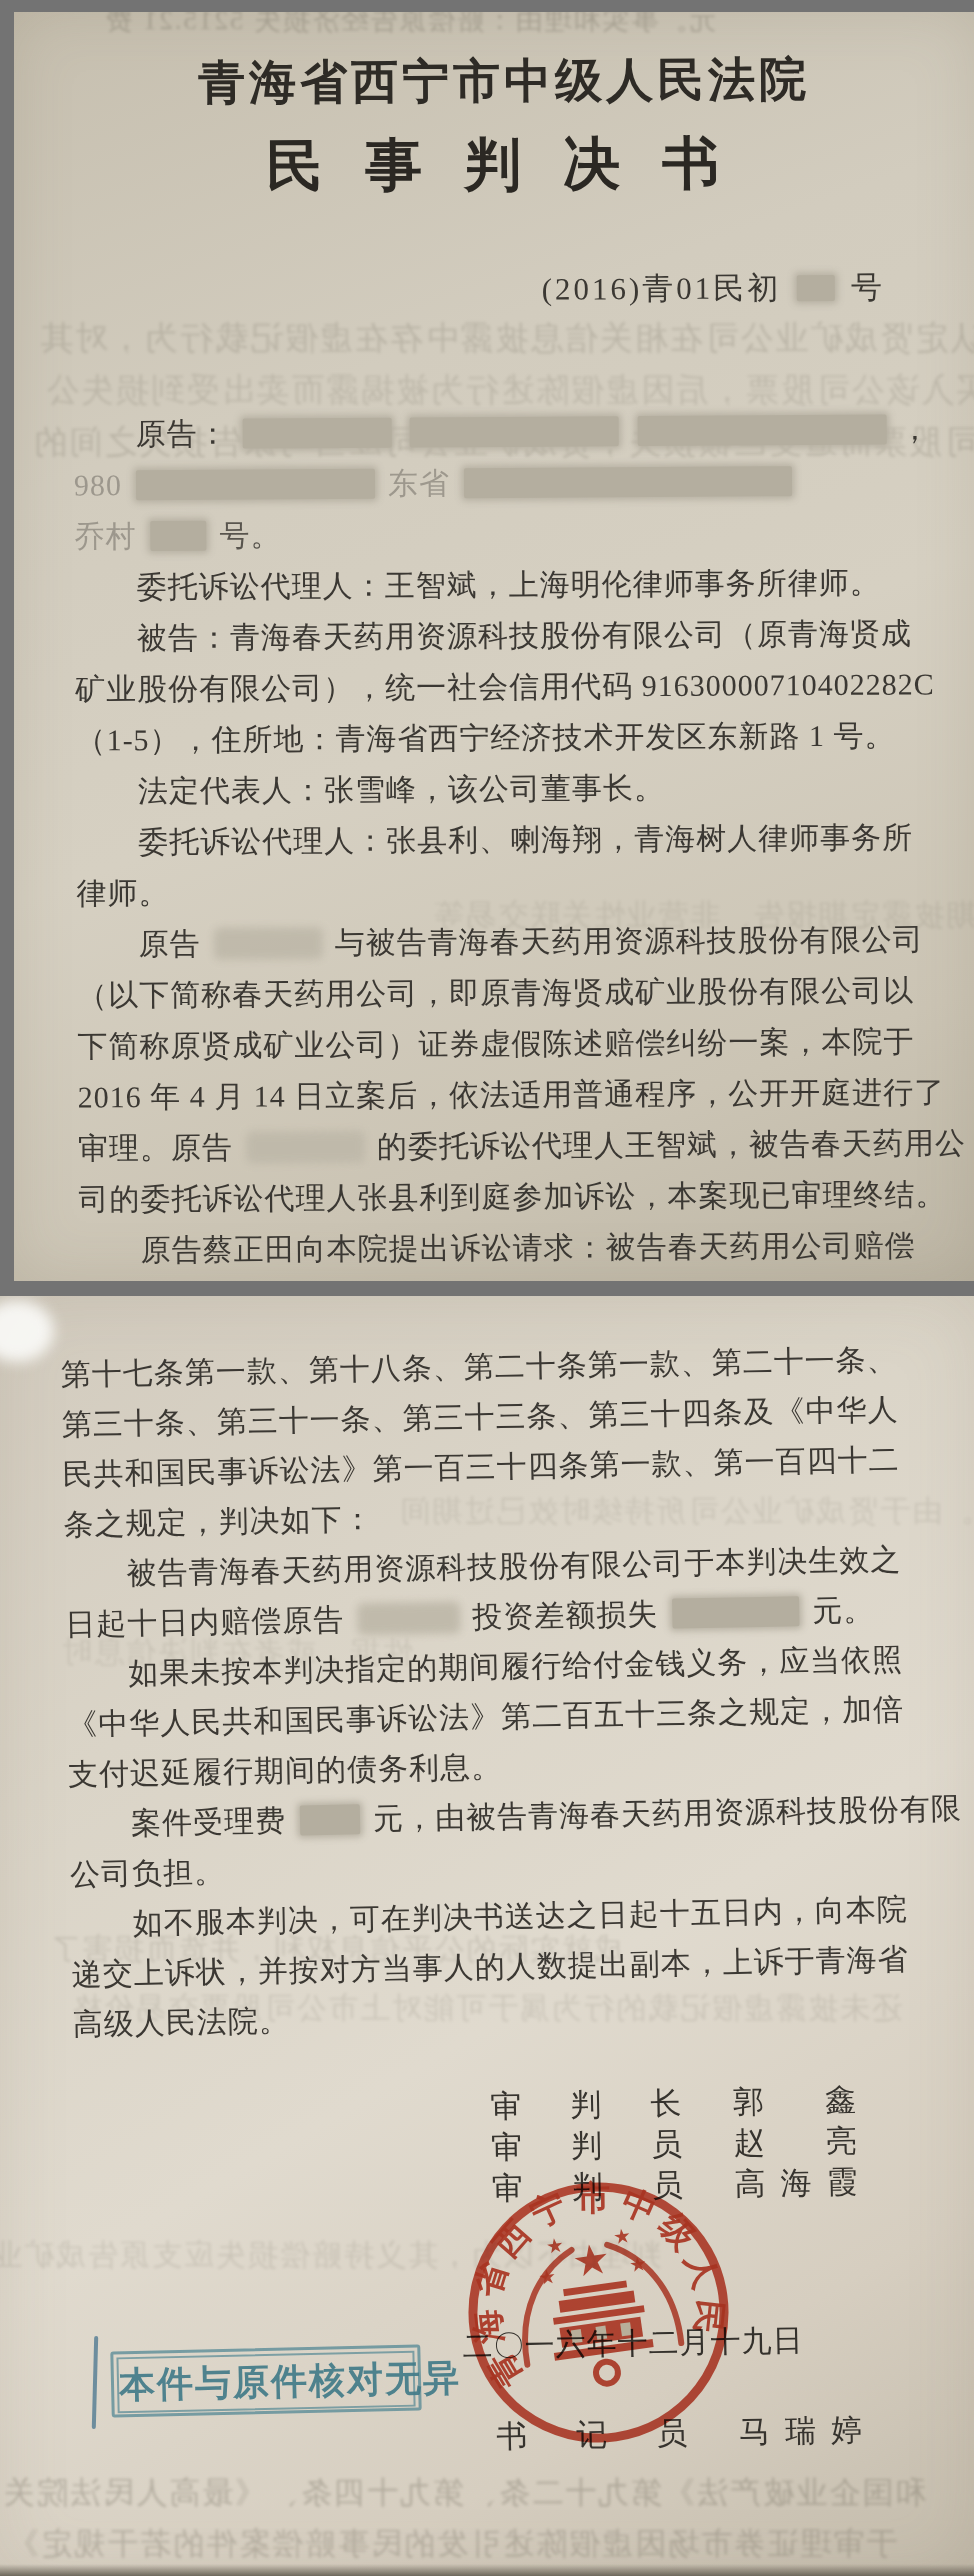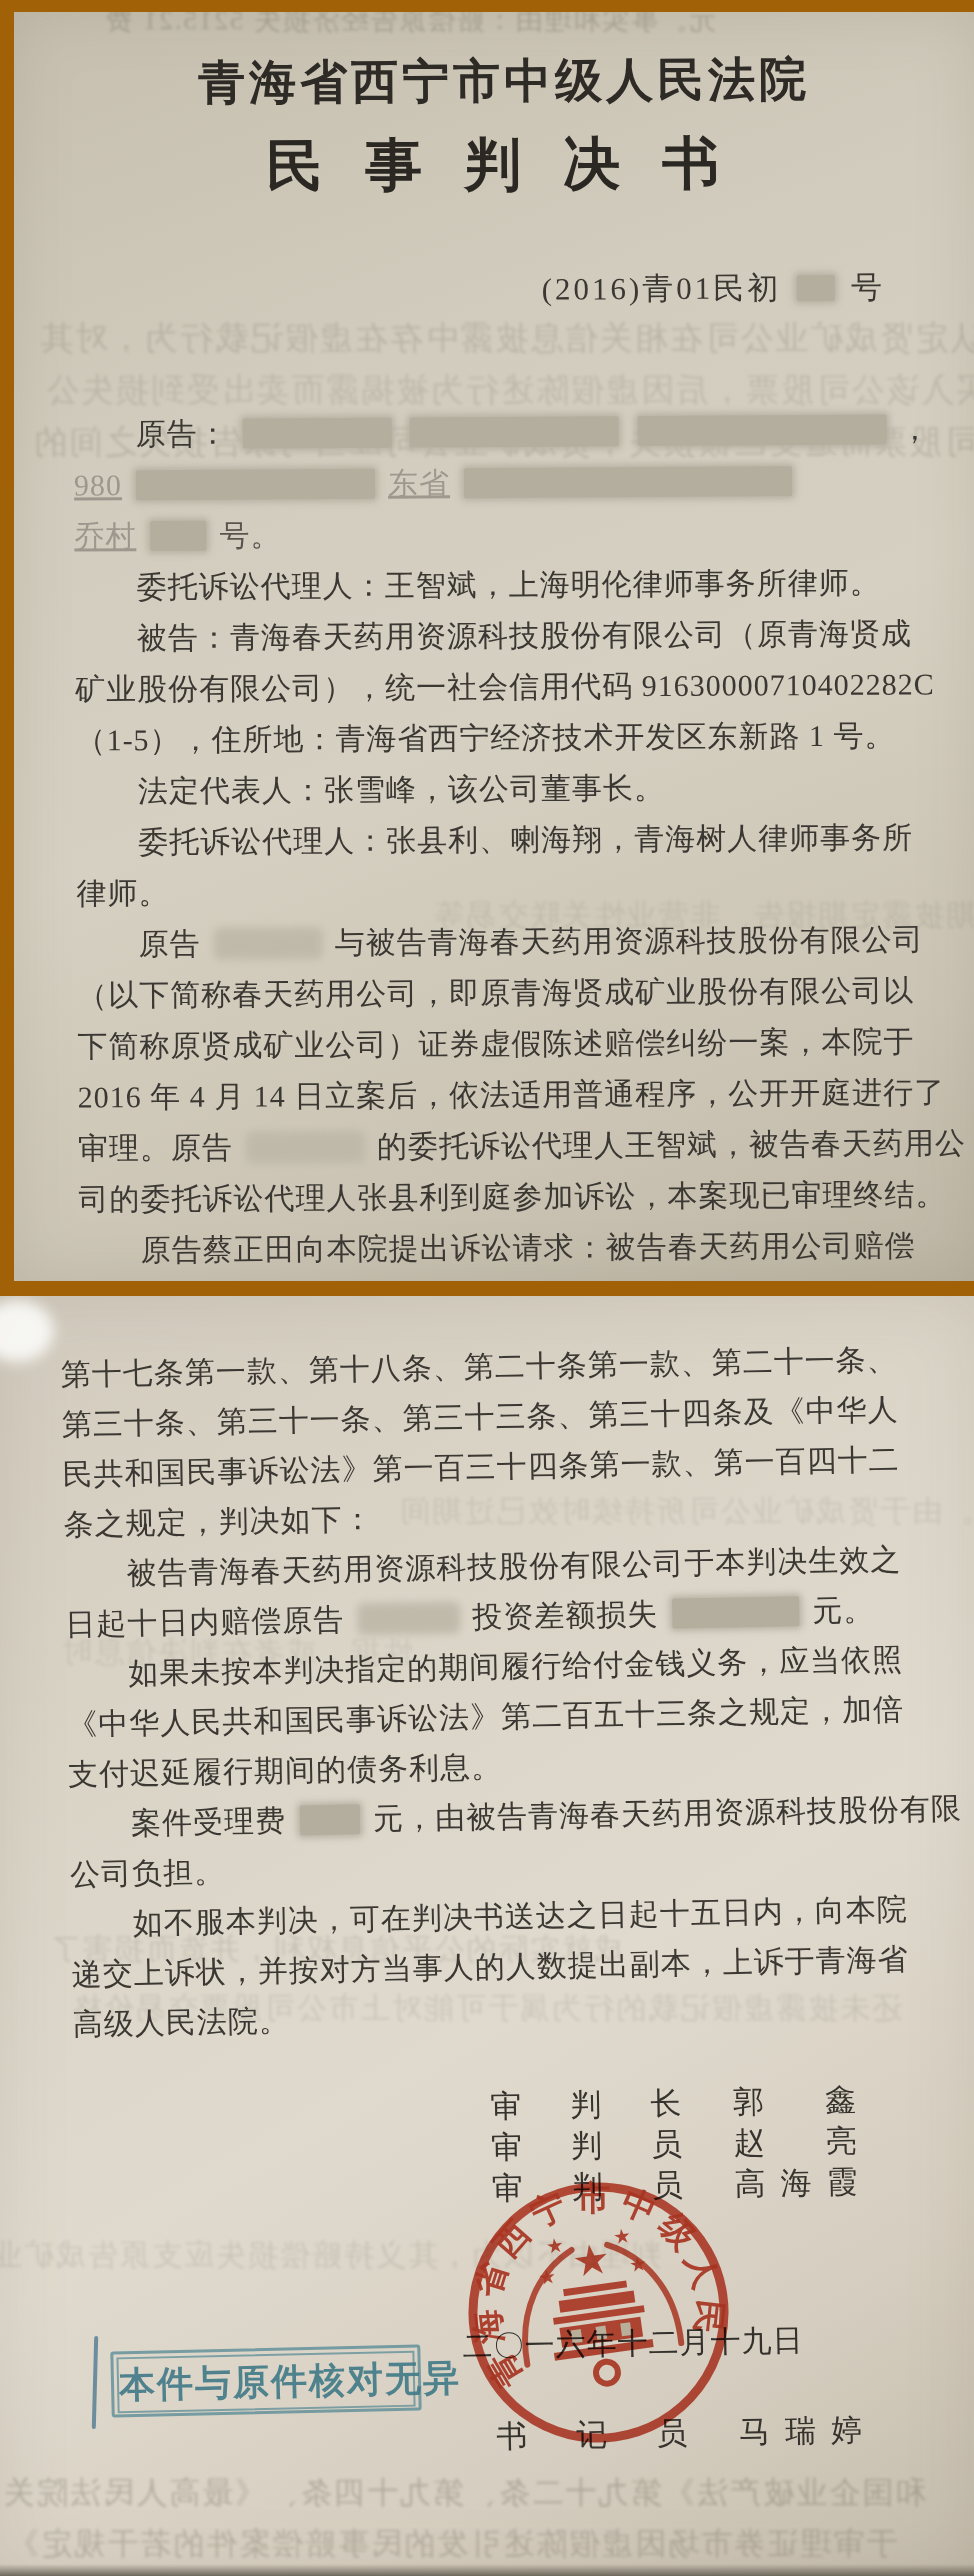--- a/index.html
+++ b/index.html
@@ -1,17 +1,17 @@
 <!DOCTYPE html>
 <html><head>
 <meta charset="utf-8">
 <style>
   html,body{margin:0;padding:0;}
   body{width:975px;background:#fbfbf8;font-family:"Liberation Serif","DejaVu Serif",serif;}
-  .canvas{position:relative;width:975px;height:2576px;overflow:hidden;background:#a16207;}
+  .canvas{position:relative;width:975px;height:2576px;overflow:hidden;background:#737373;}
   .page{position:absolute;overflow:hidden;}
   .p1{left:14px;top:12px;width:961px;height:1269px;
       background:linear-gradient(160deg,#c6bfaf 0%,#d2ccbe 30%,#d6d0c2 55%,#cbc4b4 82%,#bdb6a5 100%);
       box-shadow:inset 0 0 60px rgba(120,110,90,.18);}
   .p2{left:0;top:1296px;width:975px;height:1280px;
       background:linear-gradient(150deg,#d2cbbe 0%,#dad4c7 28%,#e0dace 55%,#d6cec0 80%,#c3bbab 100%);
       box-shadow:inset 0 0 70px rgba(120,110,90,.15);}
   .inner{position:absolute;left:0;top:0;right:0;bottom:0;z-index:2;}
   .tilt1{transform:rotate(-0.35deg);}
   .tilt2{transform:rotate(-1.05deg);transform-origin:50% 45%;}
@@ -25,21 +25,21 @@
   .ln{height:51px;line-height:51px;font-size:30px;color:#3b3833;letter-spacing:1px;white-space:nowrap;}
   .body2 .ln{height:50px;line-height:50px;}
   .ind{text-indent:62px;}
   .redact{display:inline-block;background:#b4ae9f;height:30px;vertical-align:-5px;margin:0 5px;
           border-radius:2px;box-shadow:0 0 6px 3px rgba(180,174,160,.85);}
   .smudge{display:inline-block;background:#bfb9aa;height:32px;vertical-align:-6px;margin:0 4px;
           border-radius:6px;filter:blur(4px);opacity:.95;}
   .w56{width:56px;}.w60{width:60px;}.w104{width:103px;}.w110{width:109px;}.w120{width:119px;}
   .w128{width:127px;}.w150{width:149px;}.w210{width:209px;}.w250{width:249px;}
   .w240{width:239px;}.w330{width:328px;}.w38{width:38px;height:26px;vertical-align:-3px;}
-  .faint{opacity:.42;color:#54504a;text-decoration:underline;}
+  .faint{opacity:.42;color:#54504a;}
   .semi{opacity:.8;}
   .sig{position:absolute;left:486px;top:790px;}
   .sigrow{height:41px;line-height:41px;font-size:31px;color:#36332e;white-space:nowrap;}
   .role{display:inline-block;width:191px;text-align:justify;text-align-last:justify;}
   .jname{display:inline-block;width:123px;margin-left:44px;text-align:justify;text-align-last:justify;}
   .date{position:absolute;left:454px;top:1030px;font-size:30px;color:#34312c;letter-spacing:1px;white-space:nowrap;}
   .clerkrow{position:absolute;left:486px;top:1120px;font-size:31px;color:#36332e;white-space:nowrap;}
   .seal{position:absolute;left:463px;top:881px;width:271px;height:271px;z-index:4;
         mix-blend-mode:multiply;opacity:.93;}
   .stamp{position:absolute;left:111px;top:1052px;width:310px;height:66px;z-index:5;

